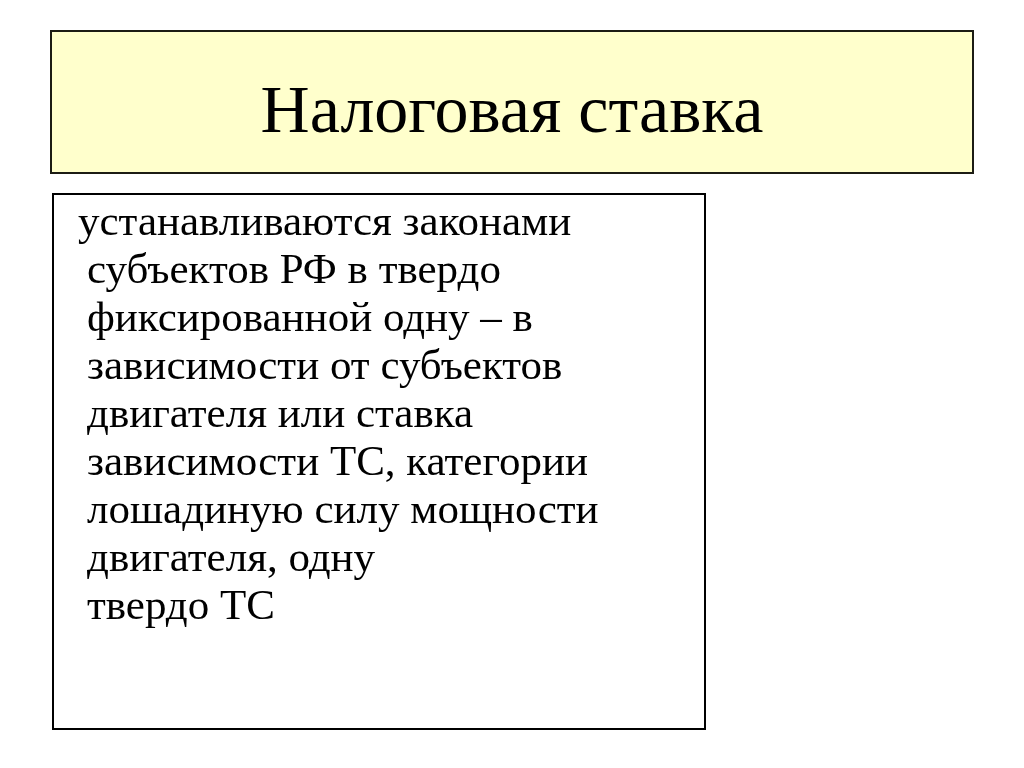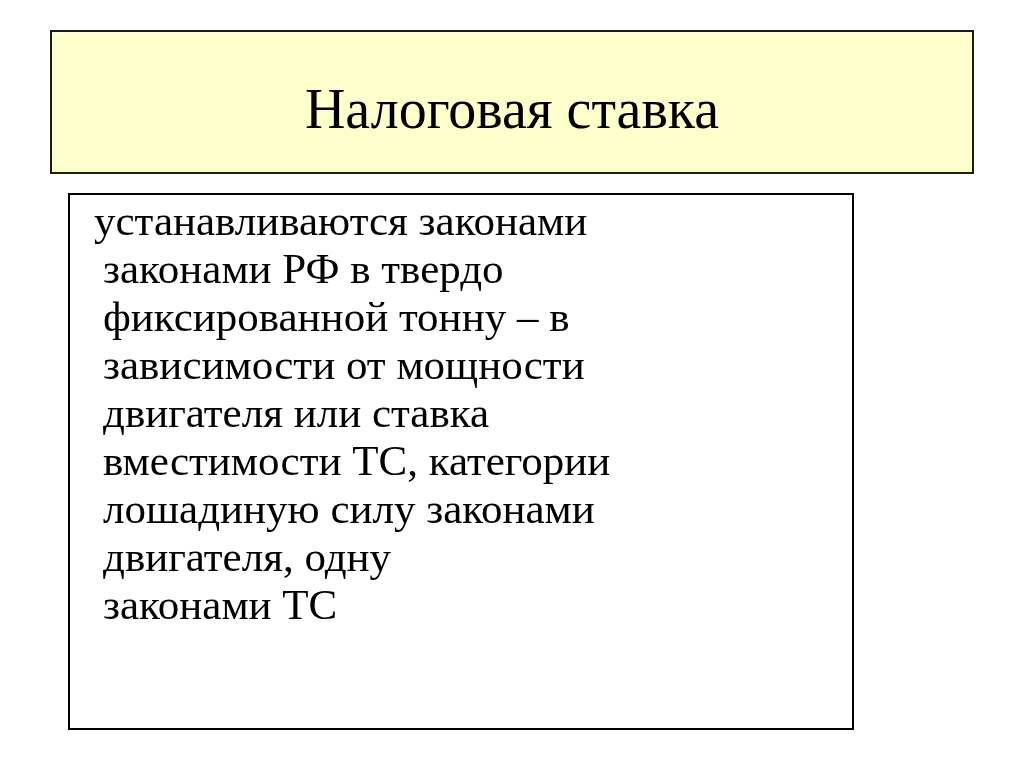--- a/index.html
+++ b/index.html
@@ -28,31 +28,31 @@
     box-sizing: border-box;
     background: #FFFFCC;
     border: 2px solid #1c1c14;
     display: flex;
     align-items: center;
     justify-content: center;
     padding-top: 14px;
   }
   .title-box h1 {
     margin: 0;
-    font-size: 56px;
+    font-size: 68px;
     font-weight: normal;
     line-height: 1;
     letter-spacing: 0px;
     white-space: nowrap;
   }
   .content-box {
     position: absolute;
-    left: 68px;
+    left: 52px;
     top: 193px;
-    width: 786px;
+    width: 654px;
     height: 537px;
     box-sizing: border-box;
     background: #FFFFFF;
     border: 2px solid #000000;
     overflow: hidden;
   }
   .content-text {
     padding-top: 2px;
     font-size: 43px;
     line-height: 48px;
@@ -73,24 +73,24 @@
 
 <div class="slide">
 
   <div class="title-box" style="background: rgb(255, 255, 204); border-color: rgb(28, 28, 20);">
     <h1>Налоговая ставка</h1>
   </div>
 
   <div class="content-box" style="background: rgb(255, 255, 255); border-color: rgb(0, 0, 0);">
     <div class="content-text" id="content-lines">
         <div class="line"><span class="seg">устанавливаются законами</span></div>
-        <div class="line"><span class="seg">законами РФ в </span><span class="seg-bold">твердо</span></div>
-        <div class="line"><span class="seg-bold">фиксированной тонну</span><span class="seg"> – в</span></div>
-        <div class="line"><span class="seg">зависимости от мощности</span></div>
+        <div class="line"><span class="seg">субъектов РФ в </span><span class="seg-bold">твердо</span></div>
+        <div class="line"><span class="seg-bold">фиксированной одну</span><span class="seg"> – в</span></div>
+        <div class="line"><span class="seg">зависимости от субъектов</span></div>
         <div class="line"><span class="seg">двигателя или ставка</span></div>
-        <div class="line"><span class="seg">вместимости ТС, категории</span></div>
-        <div class="line"><span class="seg">лошадиную силу законами</span></div>
+        <div class="line"><span class="seg">зависимости ТС, категории</span></div>
+        <div class="line"><span class="seg">лошадиную силу мощности</span></div>
         <div class="line"><span class="seg">двигателя, одну</span></div>
-        <div class="line"><span class="seg">законами ТС</span></div>
+        <div class="line"><span class="seg">твердо ТС</span></div>
       </div>
   </div>
 
 </div>
 
 </body></html>

